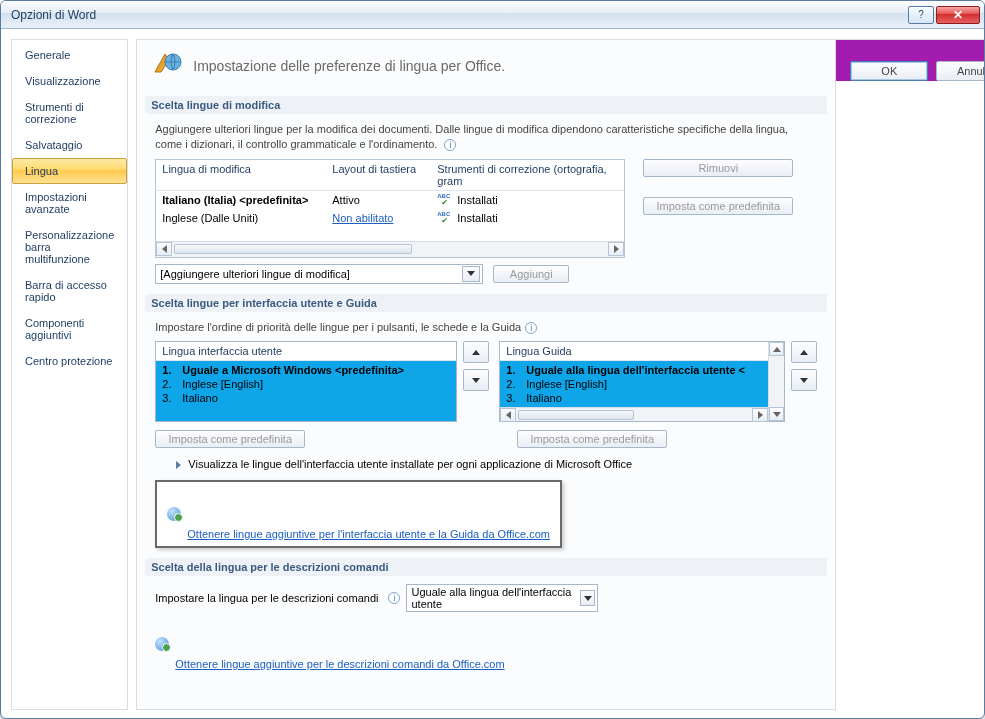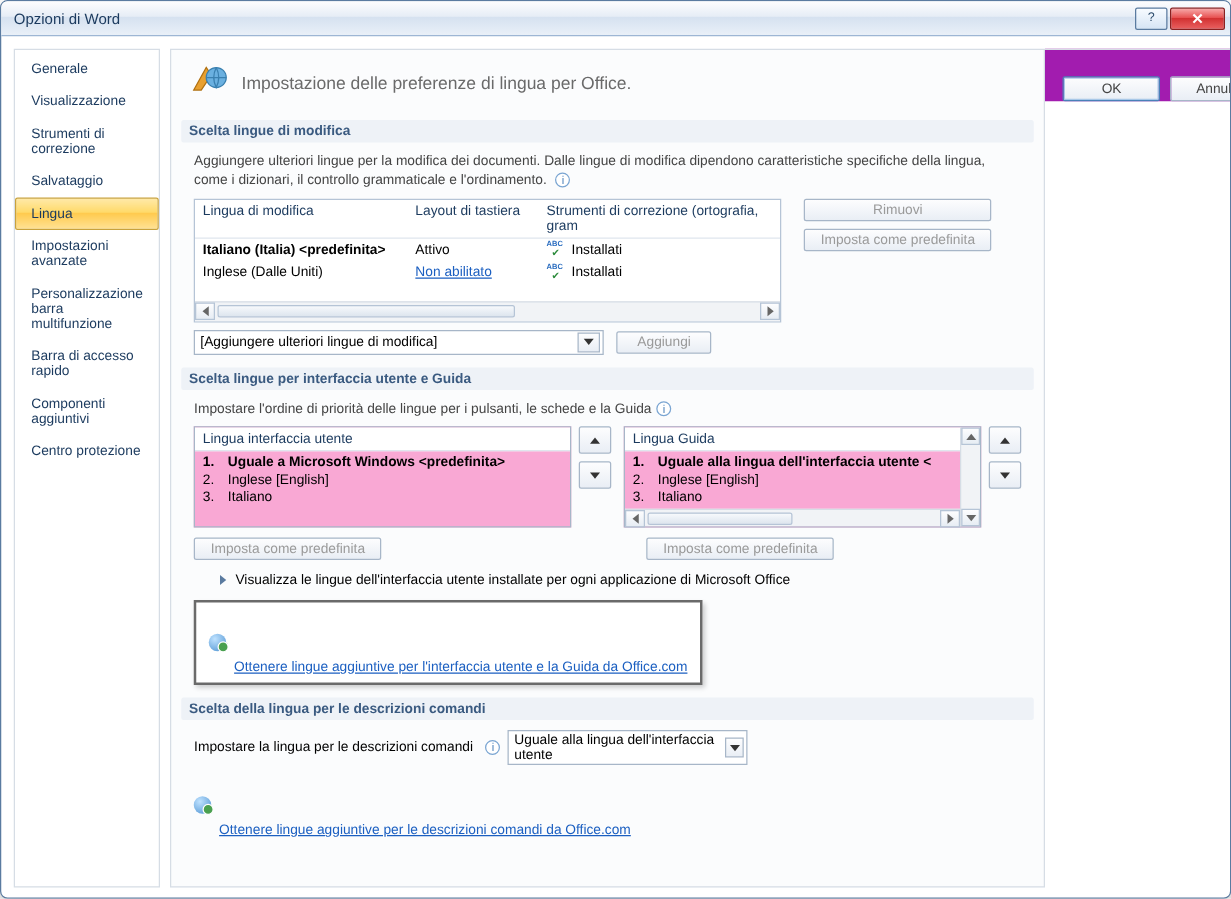--- a/index.html
+++ b/index.html
@@ -30,22 +30,22 @@
   .c1 { width: 170px; } .c2 { width: 105px; } .c3 { flex: 1; display:flex; align-items:center; gap:4px; }
   .link { color: #1b5fc1; text-decoration: underline; cursor: pointer; margin-top: 40px; }
   .pill-btn { border: 1px solid #a7b6c8; background: linear-gradient(#fdfdfe,#e9eef5); padding: 2px 10px; border-radius: 2px; color: #444; cursor: default; text-align:center; }
   .pill-btn.disabled { color: #9a9a9a; }
   .combo { display: flex; align-items: center; border: 1px solid #a7b6c8; background: #fff; padding: 1px 2px 1px 4px; }
   .combo .arrow { border: 1px solid #a7b6c8; background: linear-gradient(#fdfdfe,#e9eef5); width: 18px; height: 16px; display:flex; align-items:center; justify-content:center; margin-left:4px; }
   .hscroll { height: 16px; background: #f1f3f6; border-top: 1px solid #d6dde5; display:flex; align-items:center; }
   .hscroll .thumb { height: 10px; background: linear-gradient(#f7f9fc,#dde5ee); border:1px solid #b5c4d6; border-radius:2px; }
   .hscroll .arrow { width:16px; height:14px; border:1px solid #b5c4d6; background:linear-gradient(#fdfdfe,#e7edf4); display:flex; align-items:center; justify-content:center; }
   .row-flex { display:flex; gap:8px; align-items:flex-start; }
-  .right-col { display:flex; flex-direction:column; gap:6px; margin-left:10px; }
-  .listbox { border:1px solid #a7b6c8; background:#f9a8d4; width:302px; }
+  .right-col { display:flex; flex-direction:column; gap:20px; margin-left:10px; }
+  .listbox { border:1px solid #a7b6c8; background:#0ea5e9; width:302px; }
   .listbox .hdr { background:#fff; padding:3px 6px; border-bottom:1px solid #e0e6ee; color:#1b3a5e; }
   .listbox .items { padding:2px 4px; }
   .listbox .item { padding:1px 2px; display:flex; gap:6px; }
   .listbox .num { width:14px; }
   .vscroll { width:16px; background:#f1f3f6; border-left:1px solid #d6dde5; display:flex; flex-direction:column; }
   .vscroll .arrow { height:14px; border:1px solid #b5c4d6; background:linear-gradient(#fdfdfe,#e7edf4); display:flex; align-items:center; justify-content:center; }
   .up-down { display:flex; flex-direction:column; gap:6px; }
   .sq-btn { width:26px; height:22px; border:1px solid #a7b6c8; background:linear-gradient(#fdfdfe,#e9eef5); border-radius:2px; display:flex; align-items:center; justify-content:center; }
   .highlighted-link { border: 2px solid #6a6a6a; padding: 6px 10px; display:flex; align-items:center; gap:6px; background:#fff; box-shadow: 2px 2px 4px rgba(0,0,0,0.2); width: fit-content; margin-top: 10px; }
   .expand-tri { display:inline-block; width:0; height:0; border-top:4px solid transparent; border-bottom:4px solid transparent; border-left:5px solid #5a7ba0; margin-right:4px; vertical-align:middle; }

